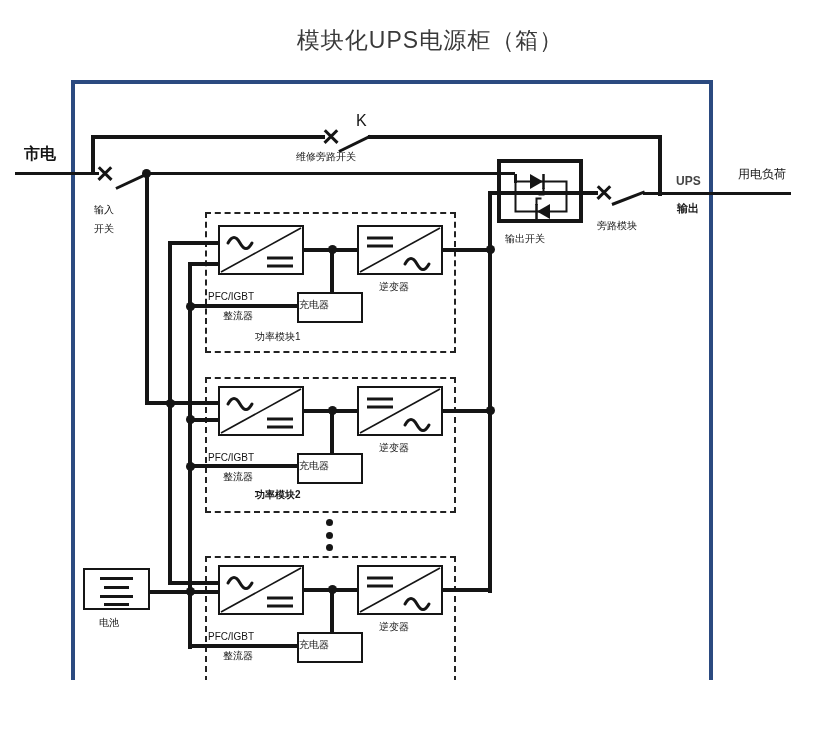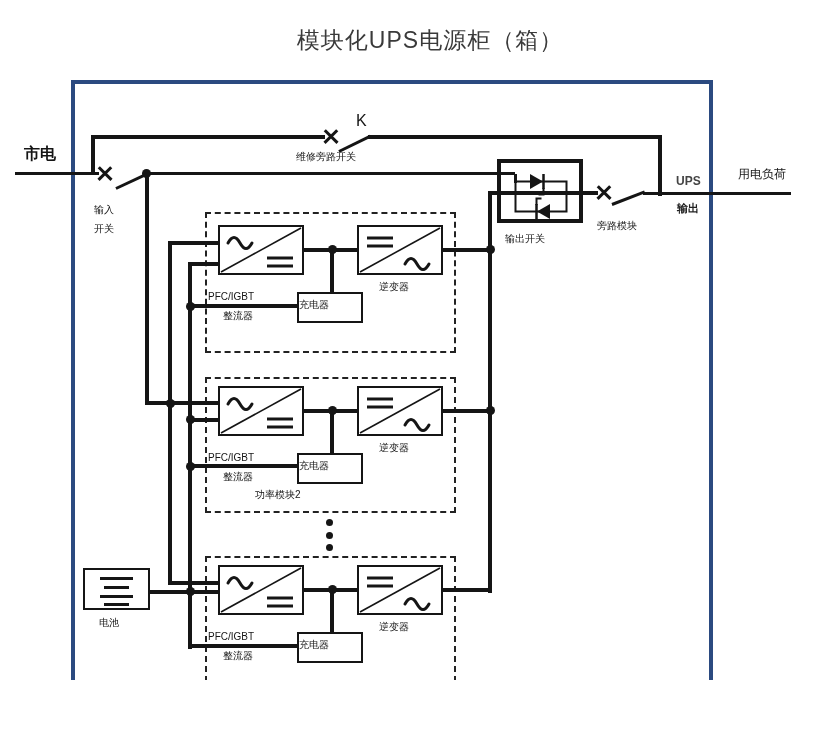--- a/index.html
+++ b/index.html
@@ -169,25 +169,26 @@
   <div class="lbl" style="left:597px;top:220px;">旁路模块</div>
   <div class="lbl" style="left:676px;top:175px;font-size:12px;font-weight:600;color:#444;">UPS</div>
   <div class="lbl" style="left:677px;top:202px;font-size:11px;font-weight:700;color:#222;">输出</div>
   <div class="lbl" style="left:738px;top:168px;font-size:12px;font-weight:400;">用电负荷</div>
   <div class="lbl" style="left:99px;top:617px;">电池</div>
 
   <div class="lbl" style="left:208px;top:291px;">PFC/IGBT</div>
   <div class="lbl" style="left:223px;top:310px;">整流器</div>
   <div class="lbl ctr" style="left:299px;top:299px;width:62px;">充电器</div>
   <div class="lbl" style="left:379px;top:281px;">逆变器</div>
+  <div class="lbl ctr" style="left:255px;top:331px;width:150px;">功率模块1</div>
 
   <div class="lbl" style="left:208px;top:452px;">PFC/IGBT</div>
   <div class="lbl" style="left:223px;top:471px;">整流器</div>
   <div class="lbl ctr" style="left:299px;top:460px;width:62px;">充电器</div>
   <div class="lbl" style="left:379px;top:442px;">逆变器</div>
-  <div class="lbl ctr" style="left:255px;top:489px;width:150px;">功率模块2</div>
+  <div class="lbl ctr" style="left:255px;top:489px;width:150px;font-weight:bold;">功率模块2</div>
 
   <div class="lbl" style="left:208px;top:631px;">PFC/IGBT</div>
   <div class="lbl" style="left:223px;top:650px;">整流器</div>
   <div class="lbl ctr" style="left:299px;top:639px;width:62px;">充电器</div>
   <div class="lbl" style="left:379px;top:621px;">逆变器</div>
 
 </div>
 
 </body></html>

